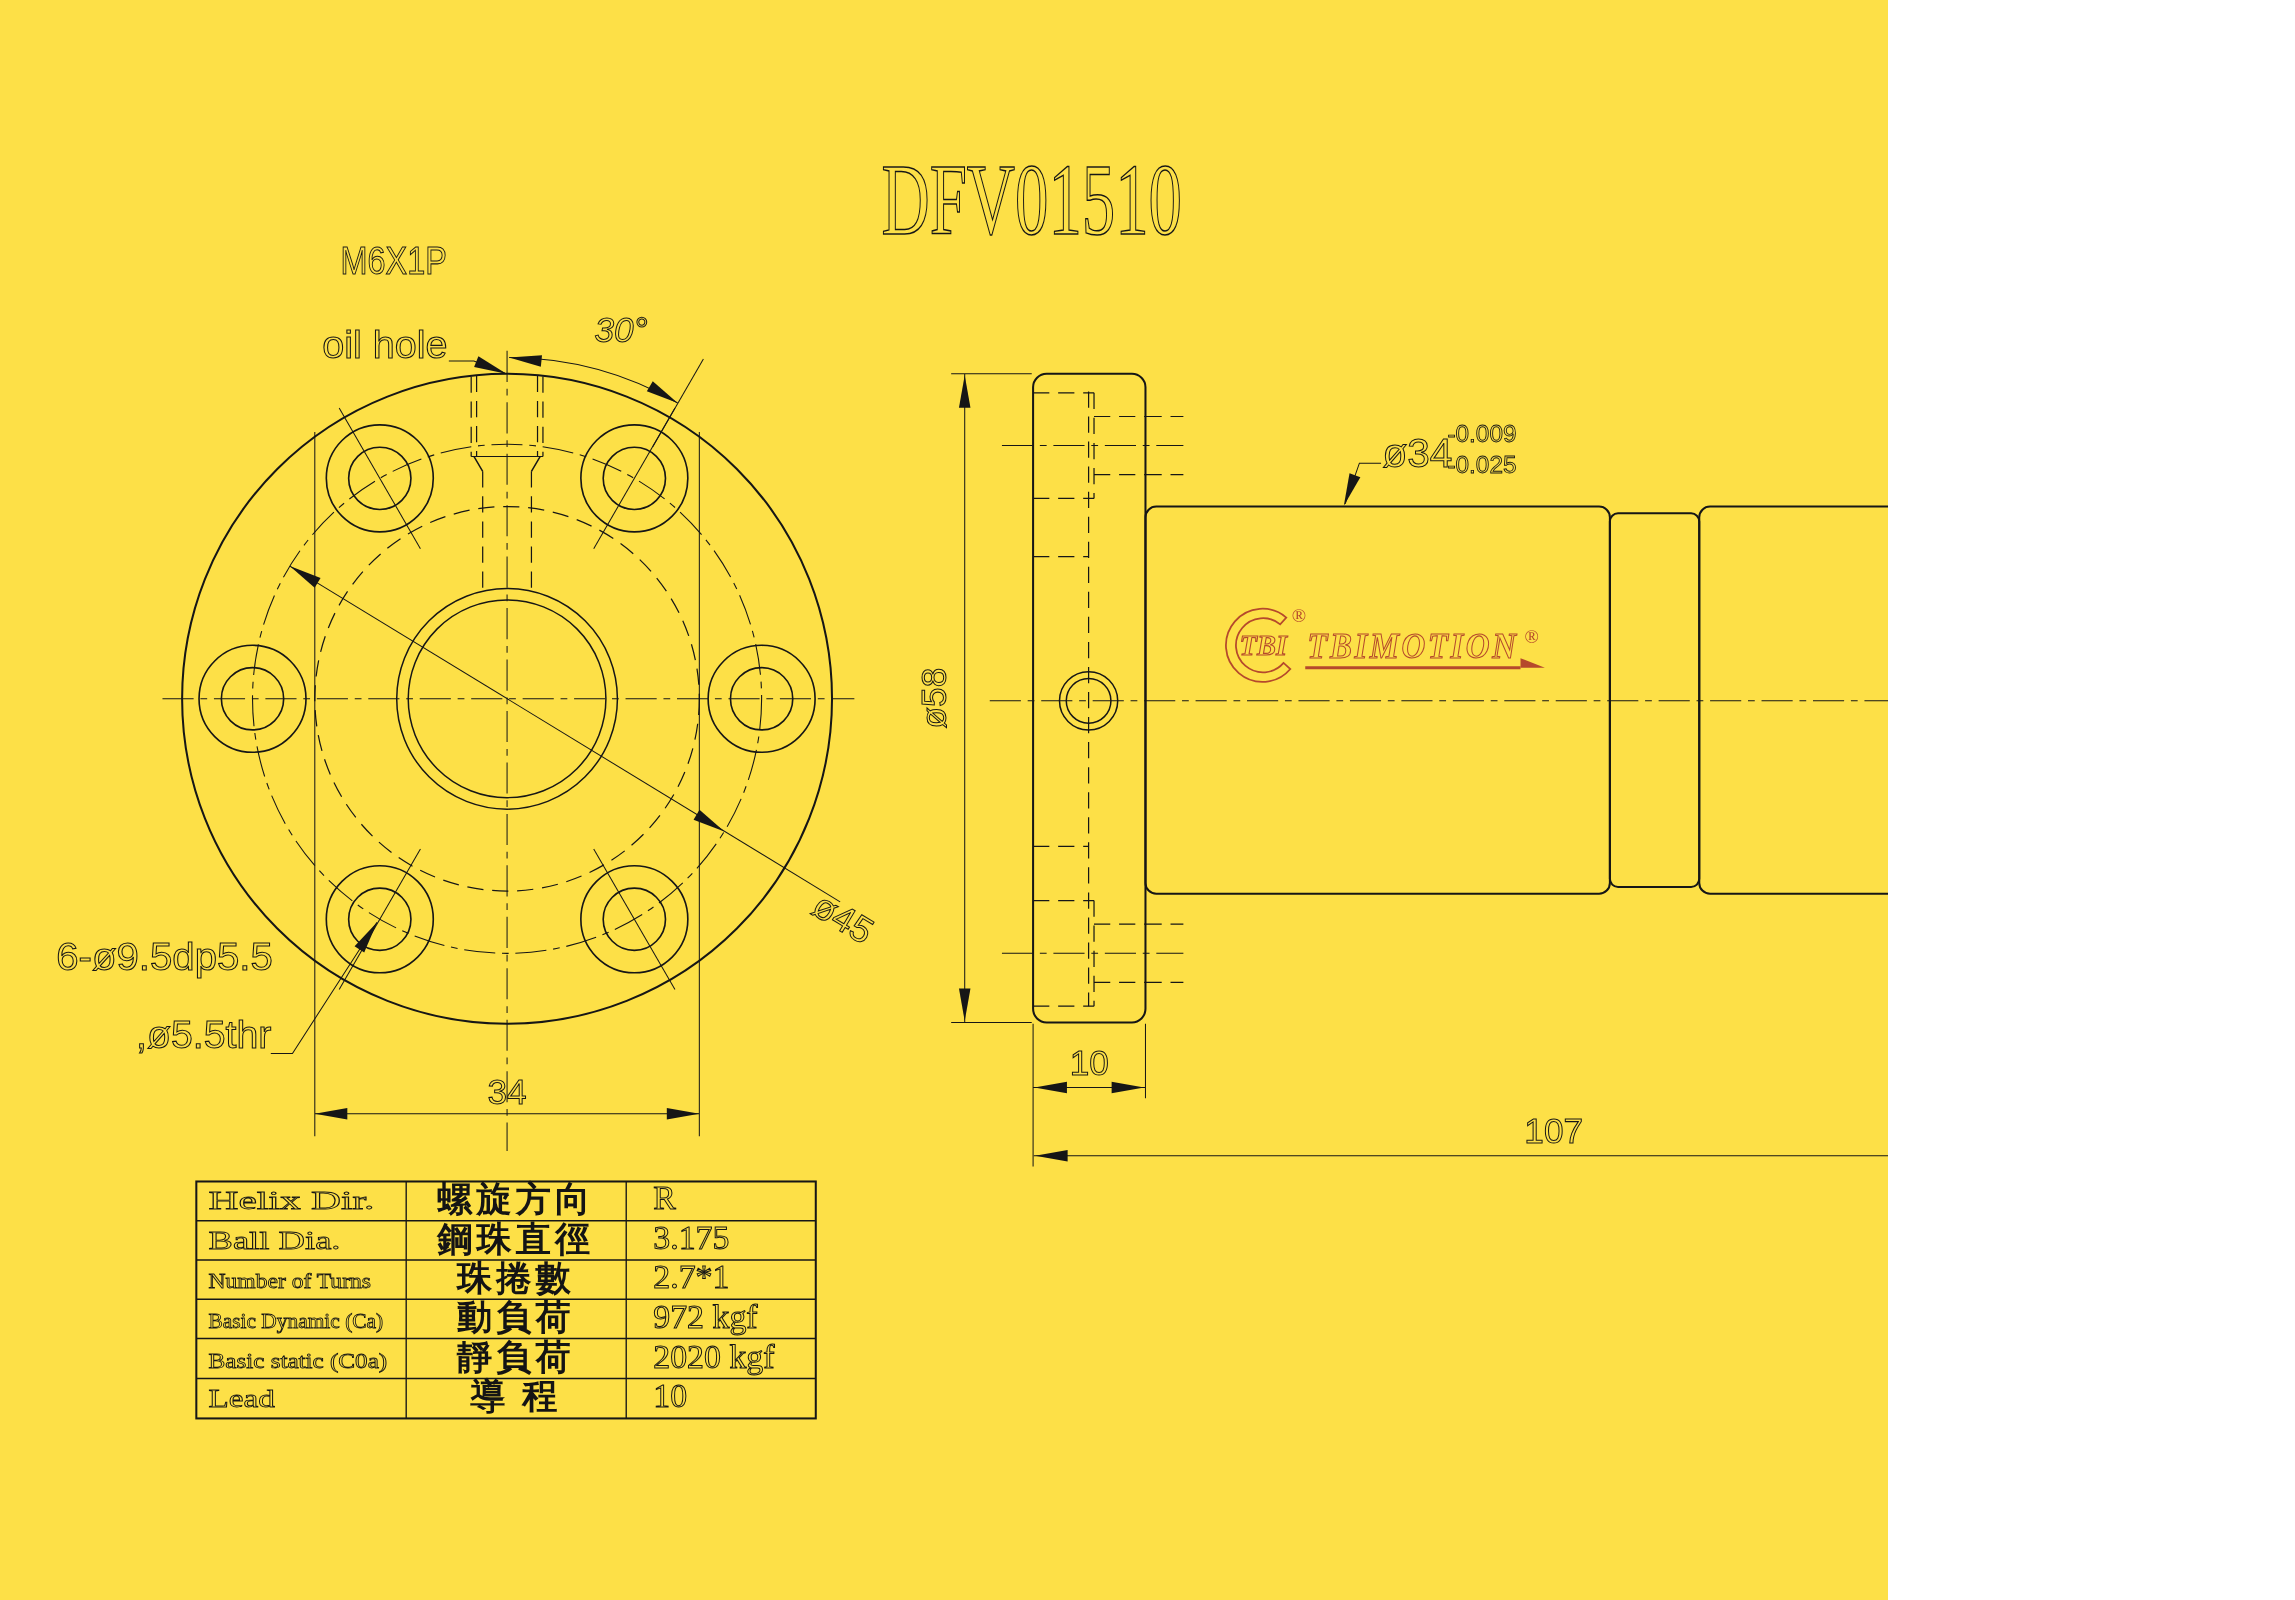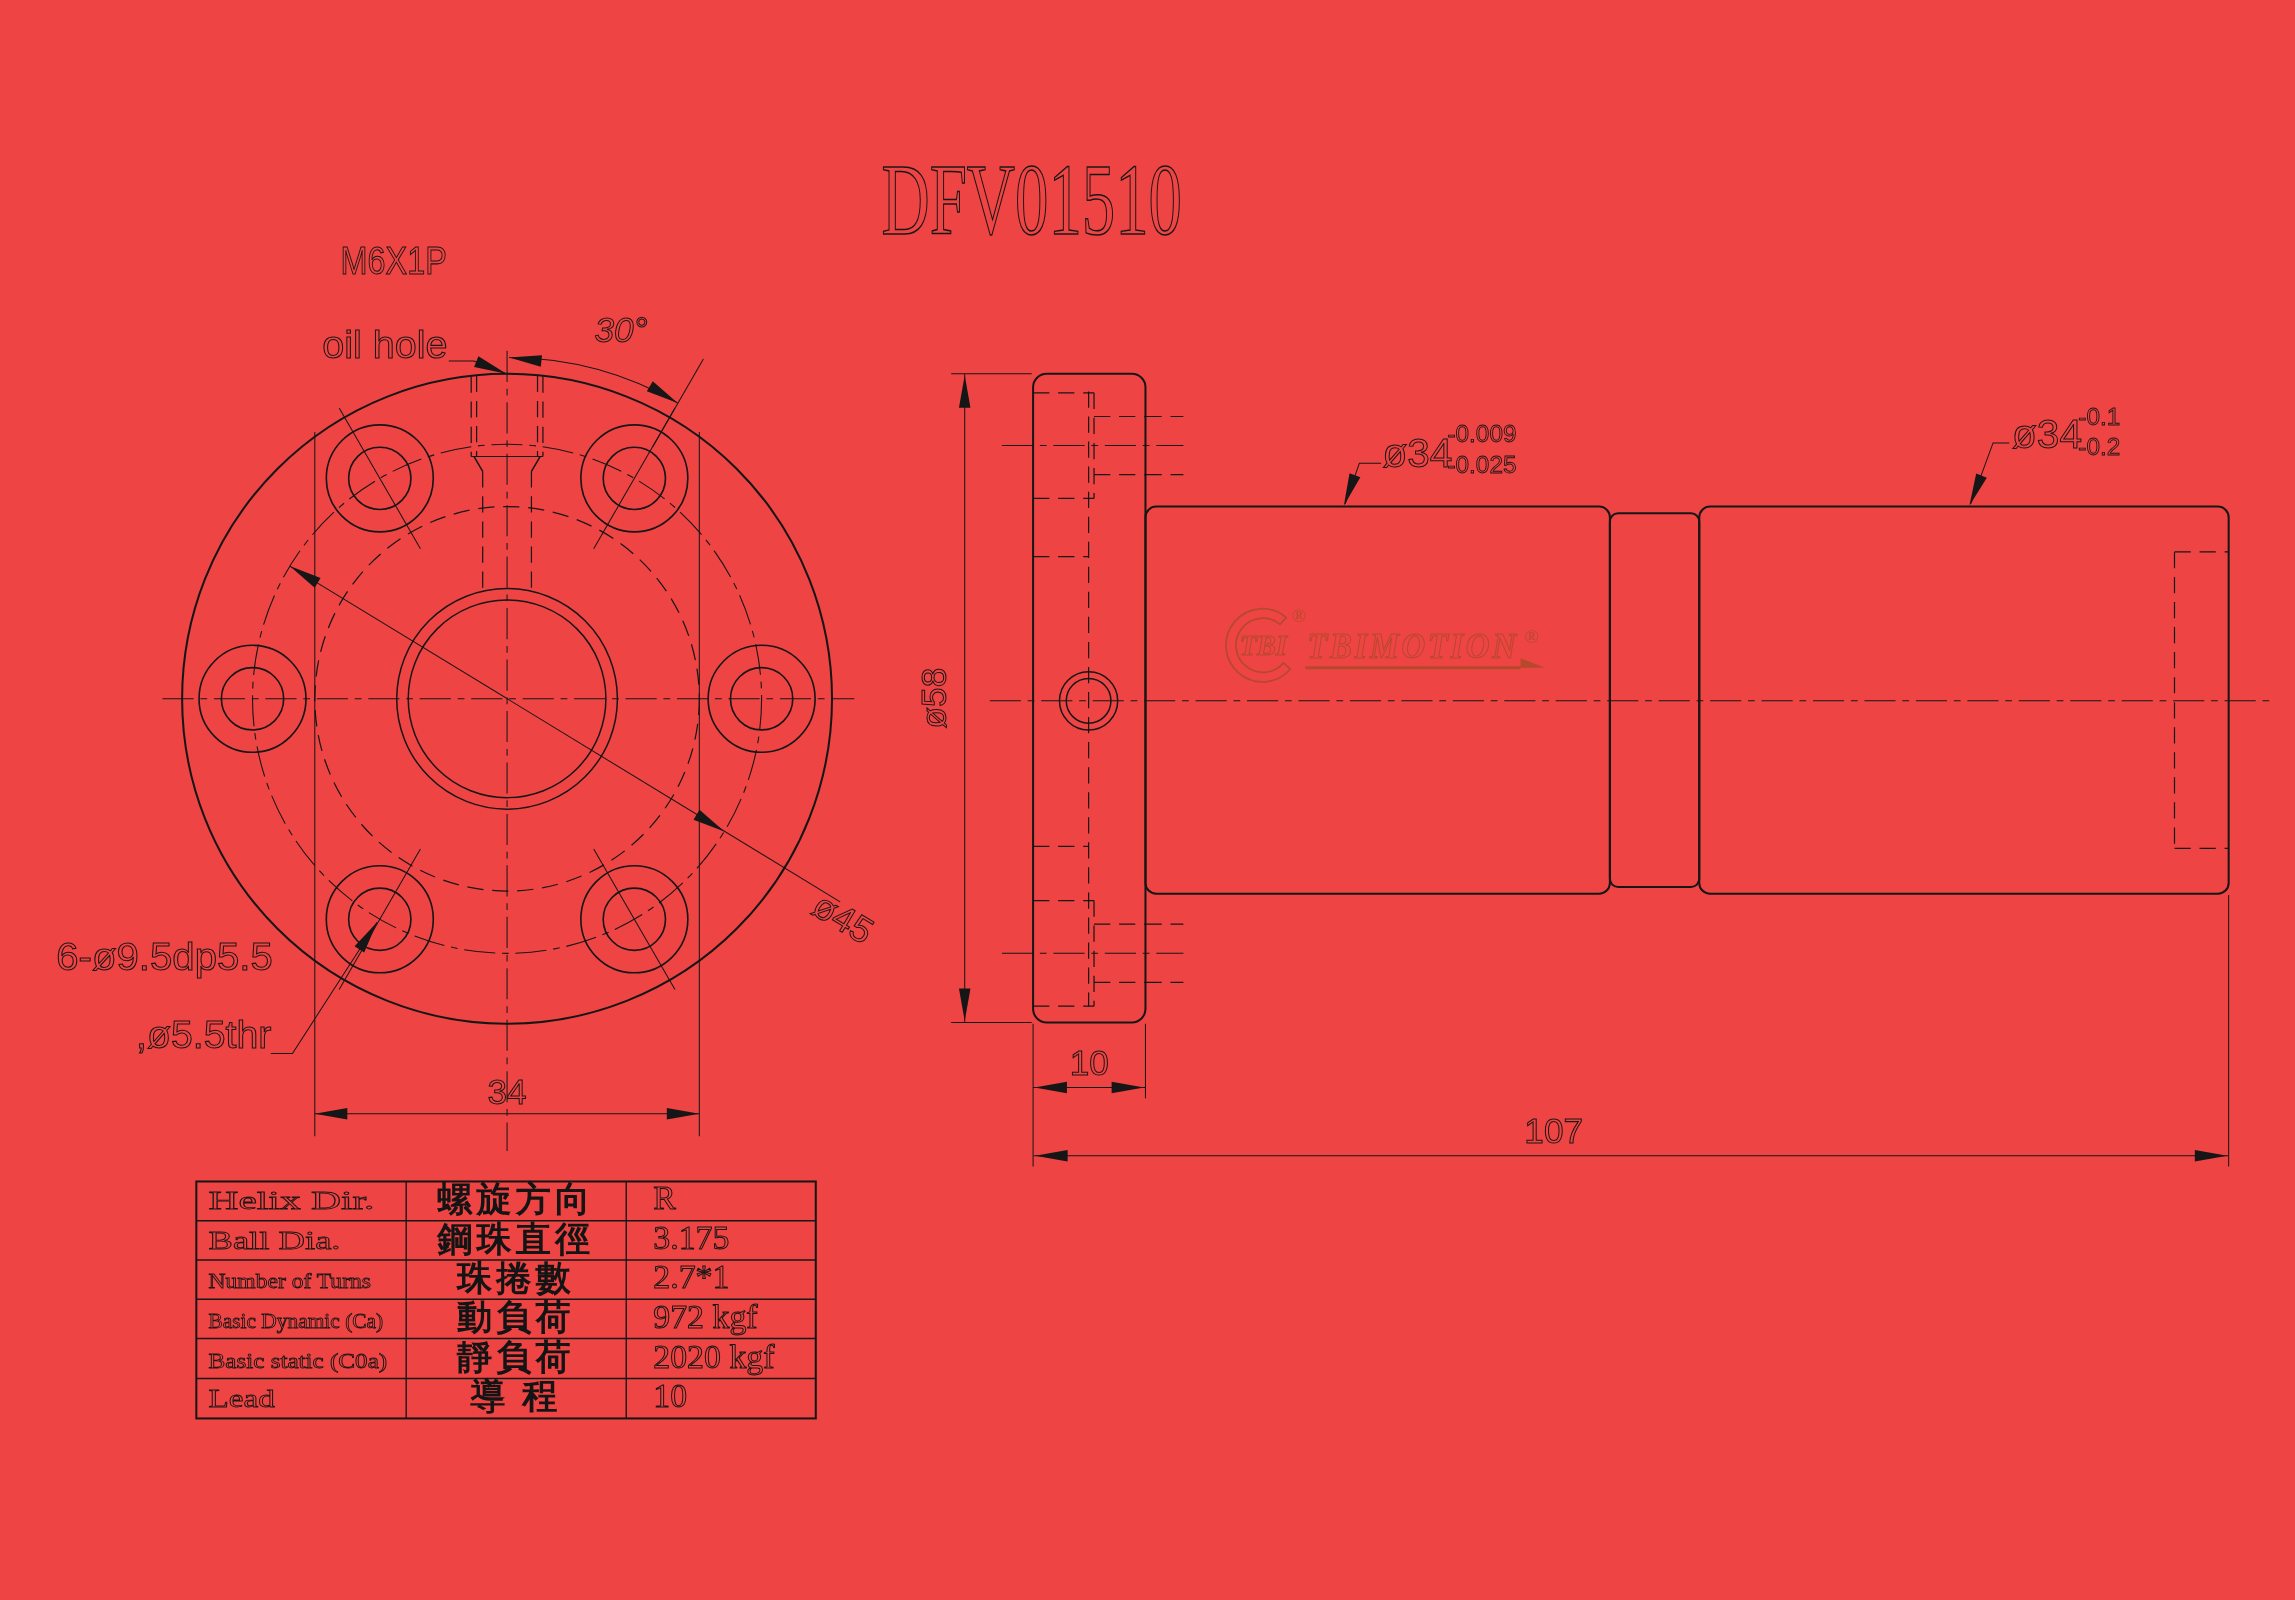--- a/index.html
+++ b/index.html
@@ -1,16 +1,16 @@
 <!DOCTYPE html>
 <html style="font-size:10.8px"><head>
 <meta charset="utf-8">
 <style>
   html,body{margin:0;padding:0;background:#fff;}
-  .sheet{position:relative;width:2295px;height:1600px;background:#ef4444;overflow:hidden;}
+  .sheet{position:relative;width:1888px;height:1600px;background:#fde047;overflow:hidden;}
   svg{display:block;}
   .s3  {stroke:#161616;stroke-width:3;fill:none;stroke-linecap:round;}
   .s22 {stroke:#161616;stroke-width:2.2;fill:none;}
   .s24 {stroke:#161616;stroke-width:2.4;fill:none;}
   .thin{stroke:#161616;stroke-width:1.5;fill:none;}
   .hid {stroke:#161616;stroke-width:1.8;fill:none;stroke-dasharray:24 13;}
   .cl  {stroke:#161616;stroke-width:1.5;fill:none;stroke-dasharray:46 10 10 10;}
   .arrow{fill:#161616;stroke:none;}
   text.cad{fill:none;stroke:#161616;stroke-width:1.5;font-family:"Liberation Sans",sans-serif;}
   text.cads{fill:none;stroke:#161616;stroke-width:1.3;font-family:"Liberation Sans",sans-serif;}

